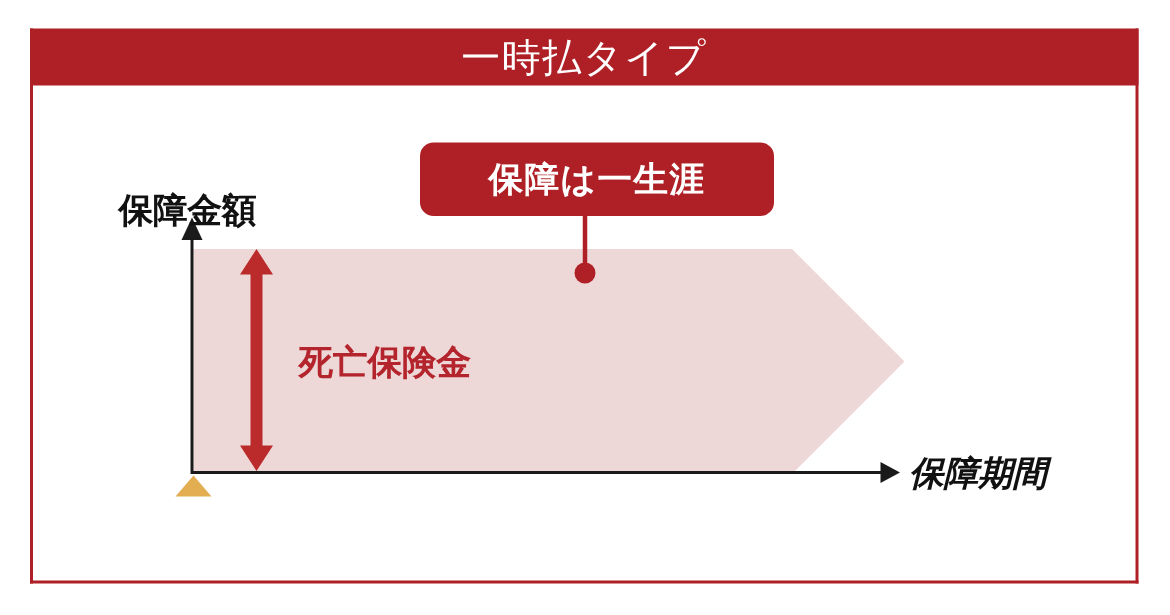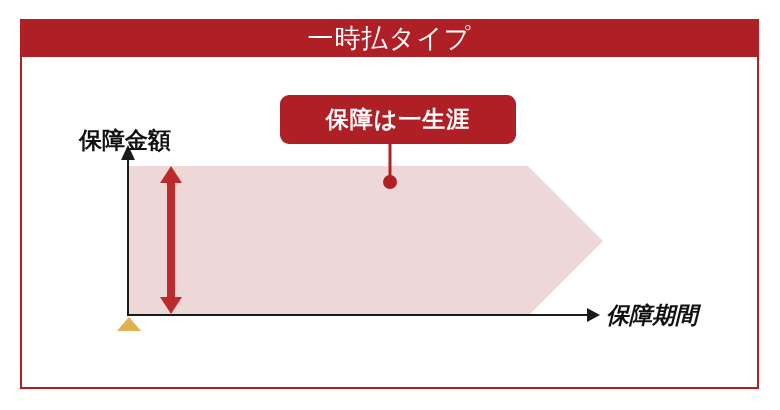--- a/index.html
+++ b/index.html
@@ -69,18 +69,19 @@
     <polygon points="171,166 160,183 167,183 167,297 160,297 171,314 182,297 175,297 175,183 182,183" fill="var(--arrow-red)"></polygon>
 
     <line x1="390" y1="144" x2="390" y2="181" stroke="var(--accent)" stroke-width="3"></line>
     <circle cx="390" cy="182" r="7" fill="var(--accent)"></circle>
 
     <polygon points="129,317 117,331 141,331" fill="var(--marker-gold)"></polygon>
   </svg>
 
   <div class="txt y-axis-label">保障金額</div>
   <div class="txt x-axis-label">保障期間</div>
+  <div class="txt area-label">死亡保険金</div>
 
   <div class="callout">
     <span class="callout-label">保障は一生涯</span>
   </div>
 
 </div>
 
 </body></html>

